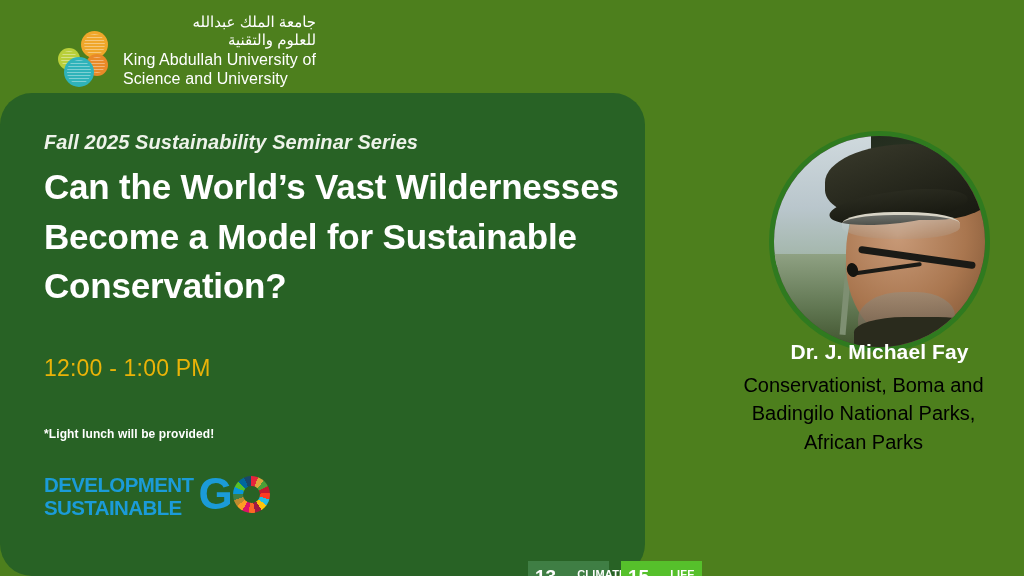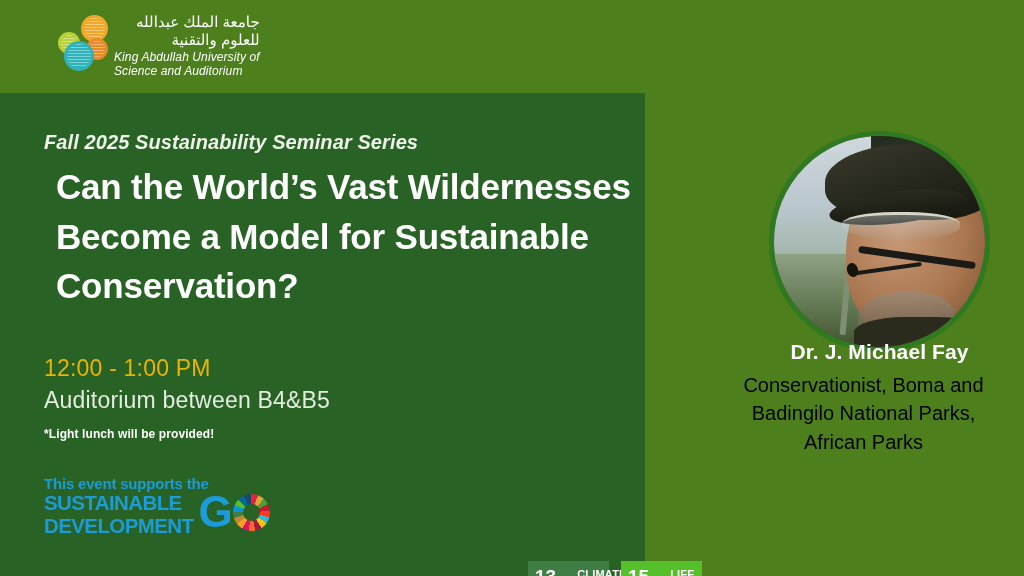--- a/index.html
+++ b/index.html
@@ -10,51 +10,52 @@
     position:relative;
   }
 
   
   #brand-band {
     position:absolute; left:0; top:0; width:1024px; height:93px;
     background:#4d7f1d;
   }
   #kaust-logo {
     position:absolute; left:56px; top:13px;
-    display:flex; align-items:flex-start; 
+    display:flex; align-items:flex-end; gap:9px;
   }
   #kaust-mark { position:relative; width:58px; height:60px; }
   #kaust-mark .blob { position:absolute; border-radius:50%; }
   #kaust-mark .b1 { width:27px; height:27px; left:25px; top:2px;  background:#f0a72a; }
   #kaust-mark .b2 { width:22px; height:22px; left:2px;  top:19px; background:#b9cf3a; }
   #kaust-mark .b3 { width:22px; height:22px; left:30px; top:25px; background:#e98a28; }
   #kaust-mark .b4 { width:30px; height:30px; left:8px;  top:28px; background:#2fb3ba; }
   #kaust-mark .blob::after{
     content:""; position:absolute; inset:3px; border-radius:50%;
     background:repeating-linear-gradient(180deg,
       rgba(255,255,255,.38) 0 1px, rgba(255,255,255,0) 1px 3px);
   }
   #kaust-wordmark { color:#ffffff; line-height:1.22; }
   .kaust-ar  { font-size:15px; direction:rtl; letter-spacing:.2px; }
-  .kaust-en  { font-size:12px; letter-spacing:.1px;font-style:italic; }
+  .kaust-en  { font-size:16px; letter-spacing:.1px; }
 
   
   #main-panel {
     position:absolute; left:0; top:93px; width:645px; height:483px;
     background:#286225;
+    border-radius:32px;
   }
   #series-label {
     position:absolute; left:44px; top:38px;
     font-size:20px; font-style:italic; font-weight:600;
     color:#eef3ea; letter-spacing:.1px;
   }
   #event-title {
     position:absolute; left:44px; top:69px; width:660px;
     font-size:35px; font-weight:bold; color:#ffffff;
-    line-height:1.42; letter-spacing:-.2px;margin-left:12px;
+    line-height:1.42; letter-spacing:-.2px;
   }
   #event-date {
     position:absolute; left:44px; top:226px;
     font-size:25px; font-weight:bold; color:#eef3ea; letter-spacing:.1px;
   }
   #event-time {
     position:absolute; left:44px; top:262px;
     font-size:23px; font-weight:300; color:#eab308; letter-spacing:.2px;
   }
   #event-location {
@@ -200,39 +201,37 @@
     <div id="kaust-mark">
       <span class="blob b1"></span>
       <span class="blob b2"></span>
       <span class="blob b3"></span>
       <span class="blob b4"></span>
     </div>
     <div id="kaust-wordmark">
       <div class="kaust-ar">جامعة الملك عبدالله</div>
       <div class="kaust-ar">للعلوم والتقنية</div>
       <div class="kaust-en">King Abdullah University of</div>
-      <div class="kaust-en">Science and Auditorium</div>
+      <div class="kaust-en">Science and University</div>
     </div>
   </div>
 </div>
 
 <div id="main-panel">
 
   <div id="series-label">Fall 2025 Sustainability Seminar Series</div>
   <h1 id="event-title">Can the World’s Vast Wildernesses Become a Model for Sustainable Conservation?</h1>
   <div id="event-time">12:00 - 1:00 PM</div>
-  <div id="event-location">Auditorium between B4&amp;B5</div>
   <div id="event-note">*Light lunch will be provided!</div>
 
   <div id="sdg-lockup">
-    <div id="sdg-supports-line">This event supports the</div>
     <div id="sdg-goals-row">
       <div id="sdg-stack">
+        <div class="sdg-stack-line">DEVELOPMENT</div>
         <div class="sdg-stack-line">SUSTAINABLE</div>
-        <div class="sdg-stack-line">DEVELOPMENT</div>
       </div>
       <div id="sdg-goalsword">
         <span class="goals-letter">G</span>
         <span id="sdg-wheel"></span>
       </div>
     </div>
   </div>
 
   <div id="sdg-tiles">
 

